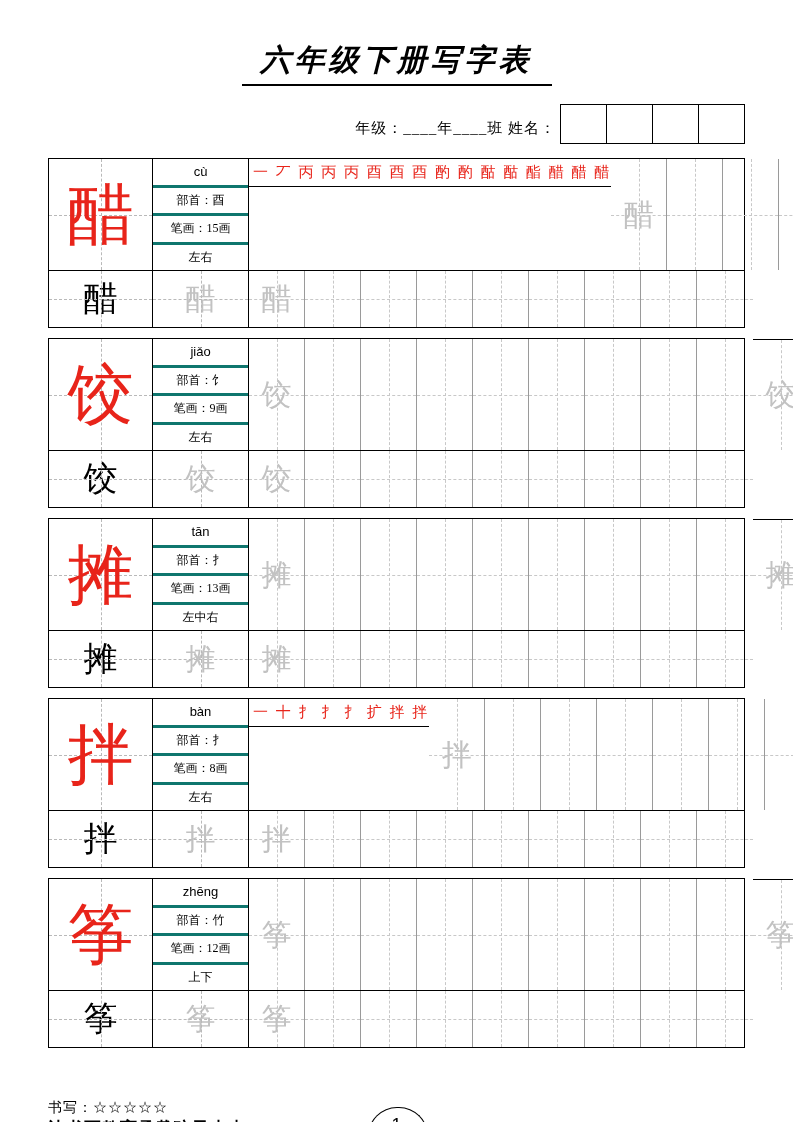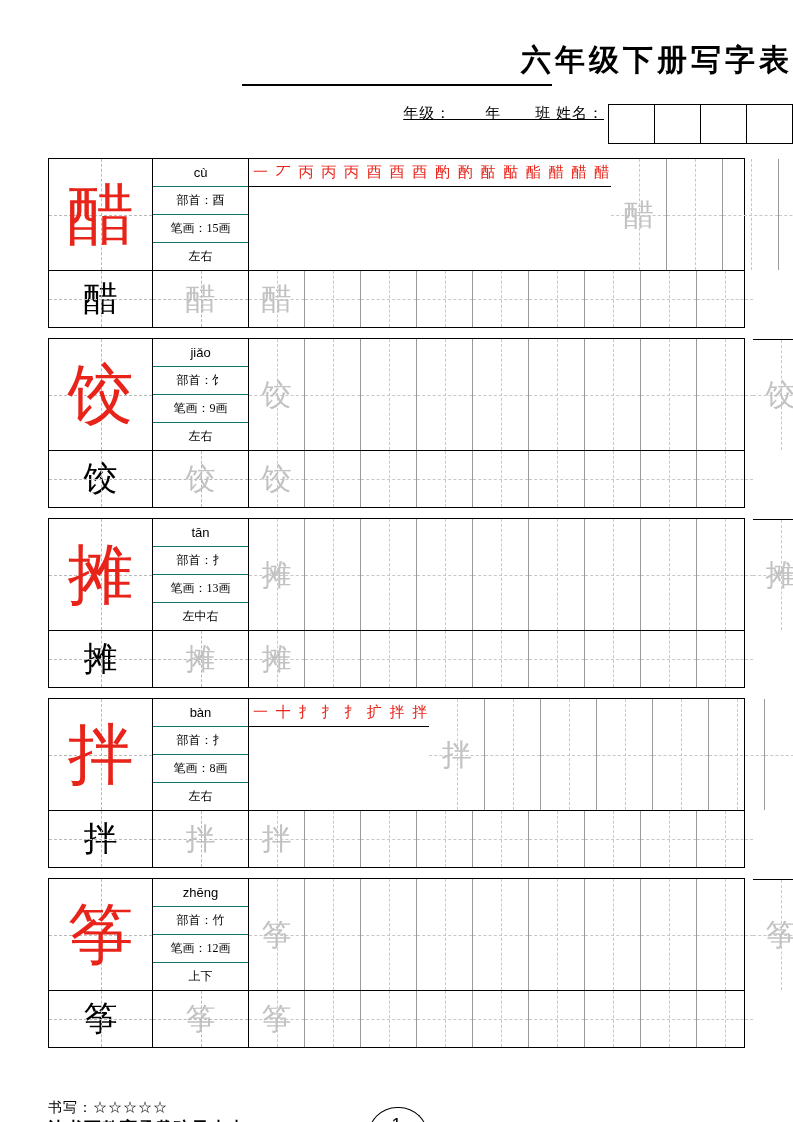--- a/index.html
+++ b/index.html
@@ -17,41 +17,42 @@
   }
   .page {
     position: relative;
     width: 793px;
     height: 1122px;
     box-sizing: border-box;
   }
 
   
   .title {
-    text-align: right;
+    text-align: center;
     font-size: 30px;
     font-weight: bold;
     letter-spacing: 4px;
     margin-top: 40px;
     font-family: "Liberation Serif", serif;
+    font-style: italic;
   }
   .title-underline {
     width: 310px;
     height: 2px;
     background: #000;
     margin: 3px auto 0 auto;
   }
 
   
   .info-row {
     display: flex;
-    align-items: flex-start;
+    align-items: flex-end;
     justify-content: flex-end;
     margin-top: 18px;
-    text-decoration: underline;
+    padding-right: 48px;
   }
   .info-text {
     font-size: 15px;
     letter-spacing: 1px;
     margin-bottom: 6px;
     white-space: nowrap;
   }
   .name-boxes {
     display: flex;
     margin-left: 4px;
@@ -130,21 +131,21 @@
   .info-col {
     width: 96px;
     flex: none;
     border-right: 1px solid #000;
     display: flex;
     flex-direction: column;
     box-sizing: border-box;
   }
   .info-cell {
     flex: 1;
-    border-bottom: 1px solid #0f766e;
+    border-bottom: 3px solid #0f766e;
     display: flex;
     align-items: center;
     justify-content: center;
     font-size: 12px;
     box-sizing: border-box;
     white-space: nowrap;
   }
   .info-cell:last-child { border-bottom: none; text-align: right; }
   .info-cell.pinyin {
     font-size: 13px;

